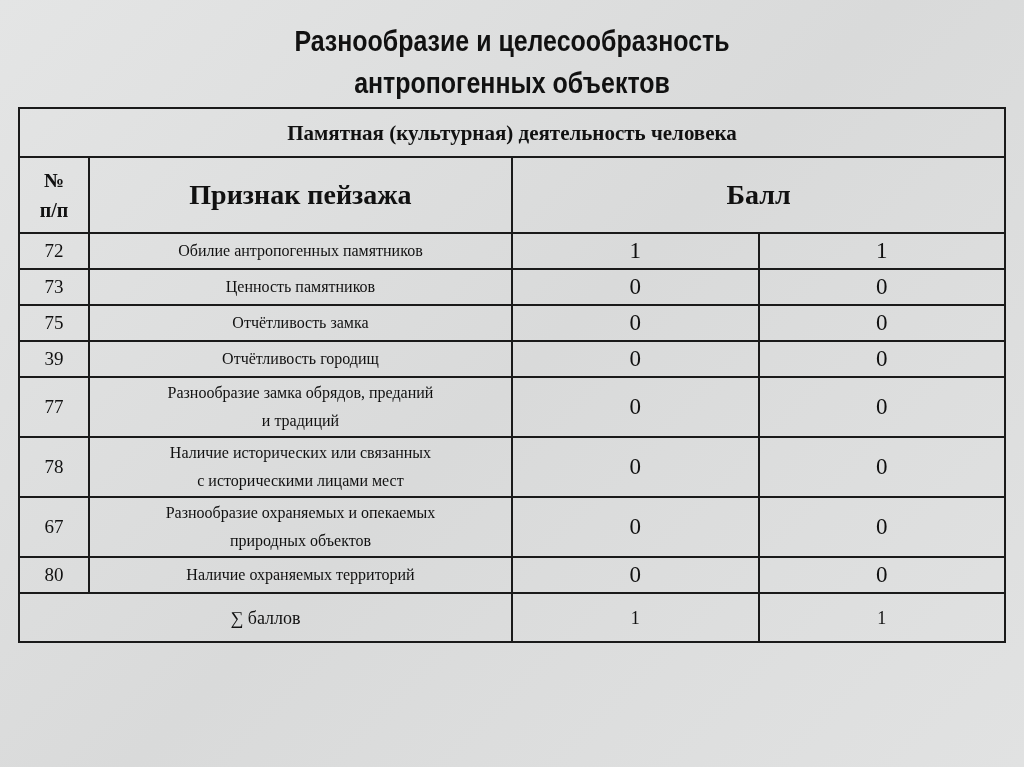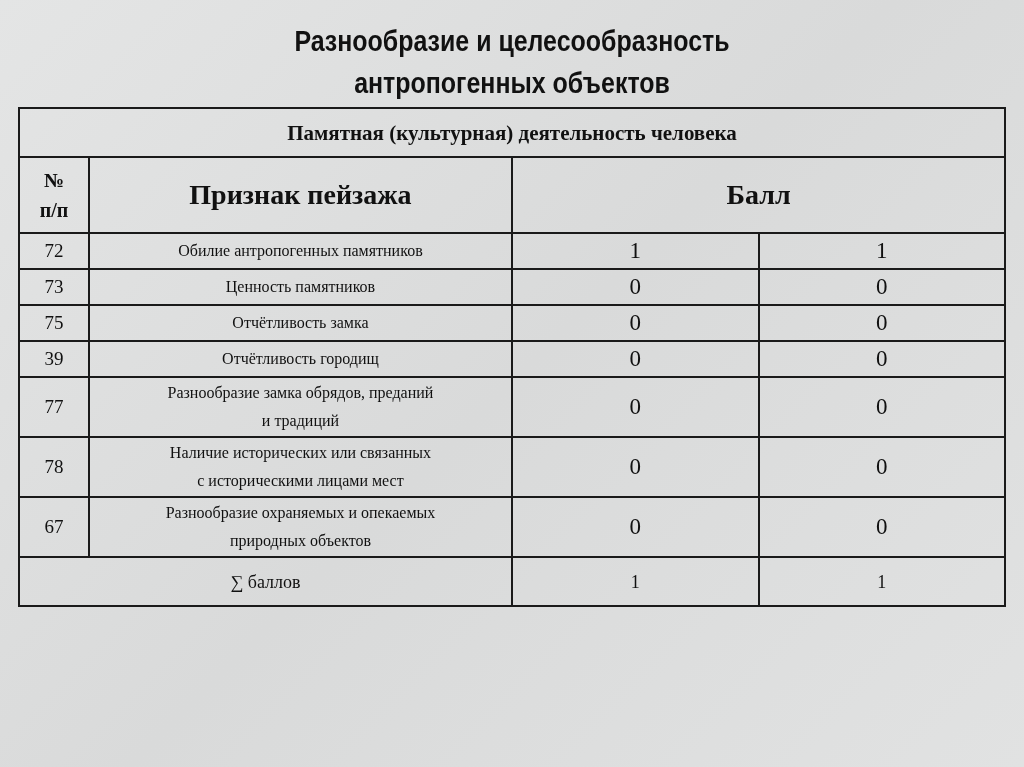--- a/index.html
+++ b/index.html
@@ -121,20 +121,28 @@
       </tr>
       <tr class="r2">
         <td class="n">67</td>
         <td class="crit">
           <div>Разнообразие охраняемых и опекаемых</div>
           <div>природных объектов</div>
         </td>
         <td class="score">0</td>
         <td class="score">0</td>
       </tr>
+      <tr class="r1">
+        <td class="n">80</td>
+        <td class="crit">
+          <div>Наличие охраняемых территорий</div>
+        </td>
+        <td class="score">0</td>
+        <td class="score">0</td>
+      </tr>
     </tbody>
 
   <tbody>
       <tr class="total">
     <td colspan="2">∑ баллов</td>
     <td>1</td>
     <td>1</td>
   </tr>
 </tbody>
   </table>

